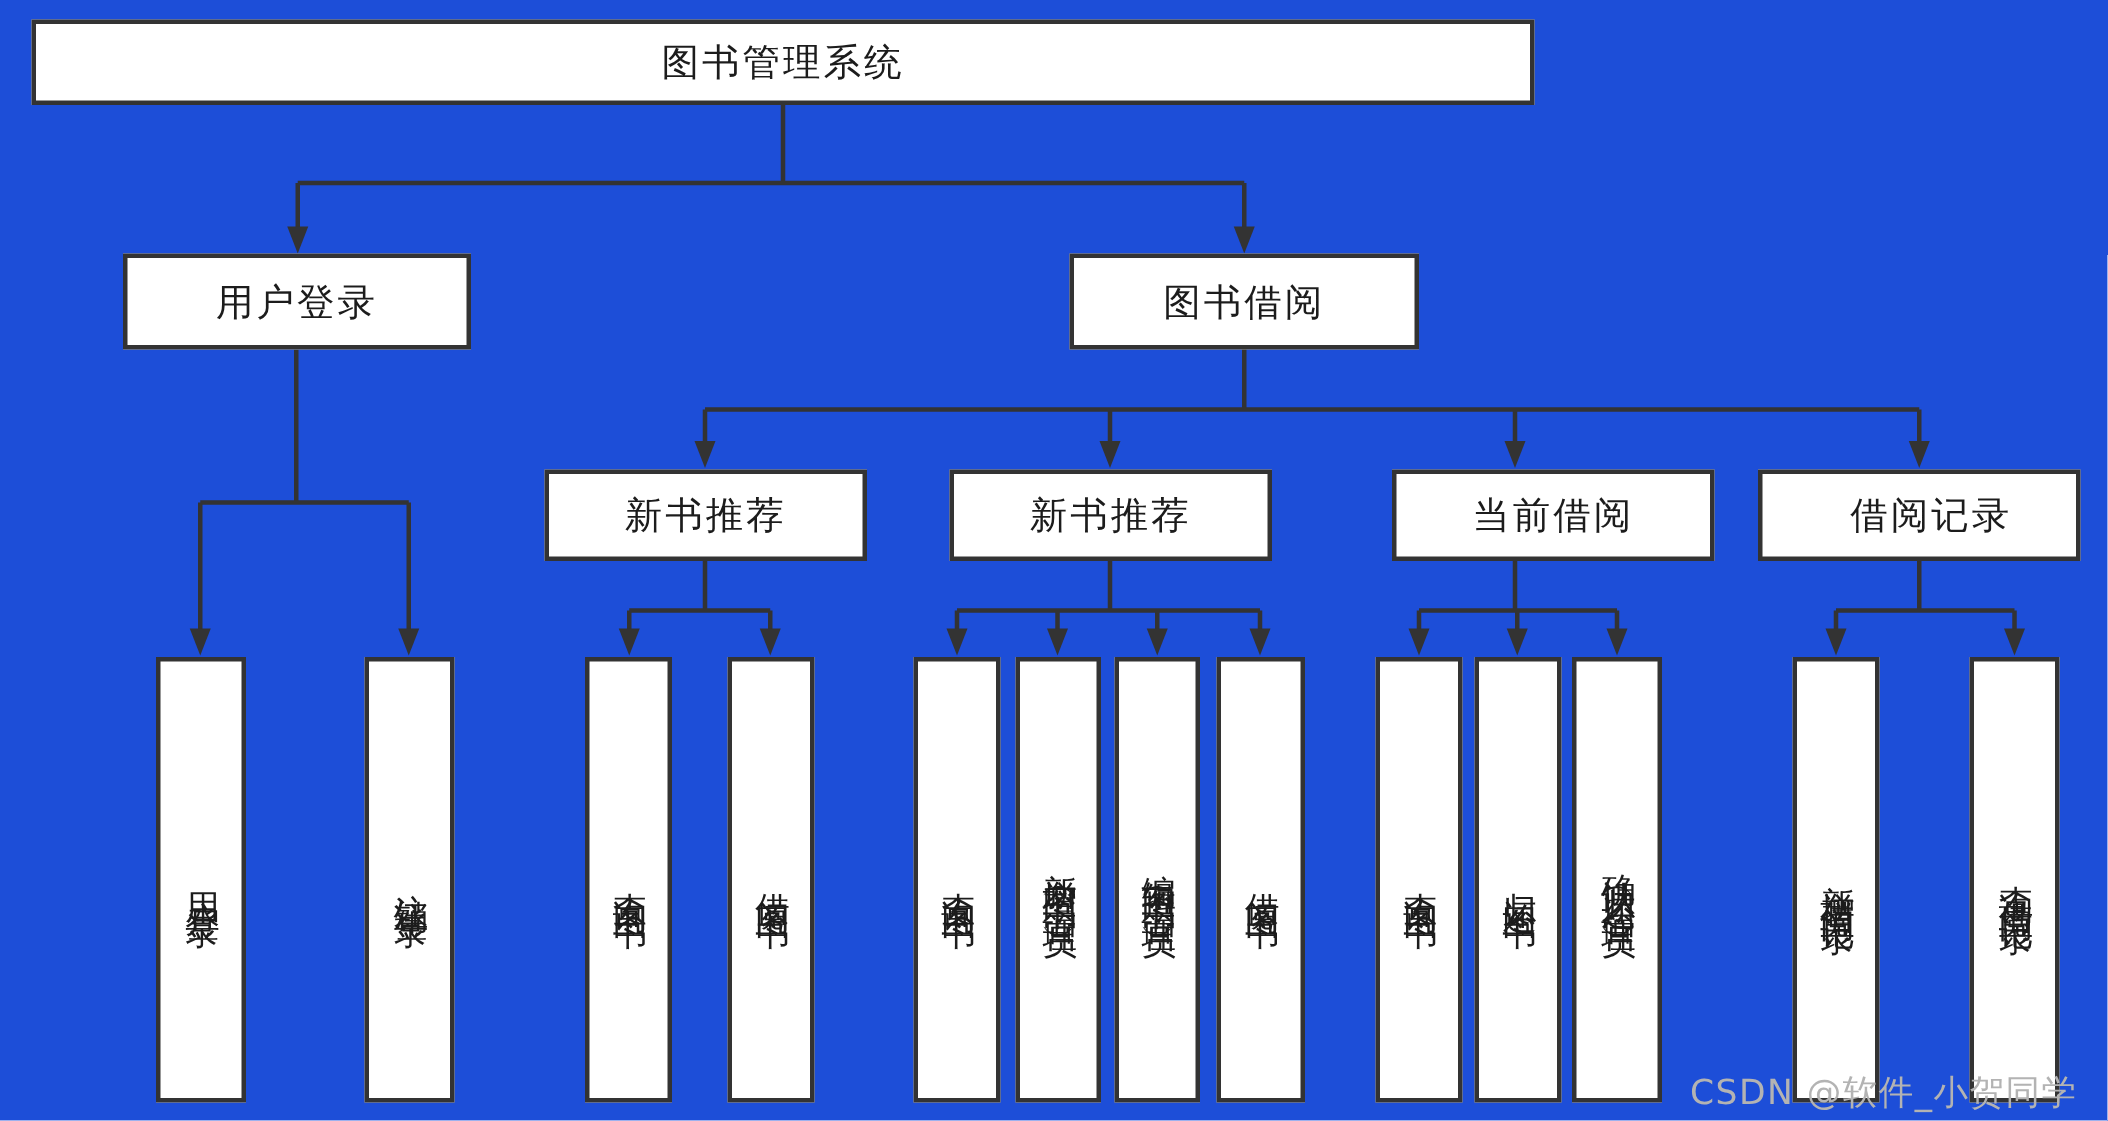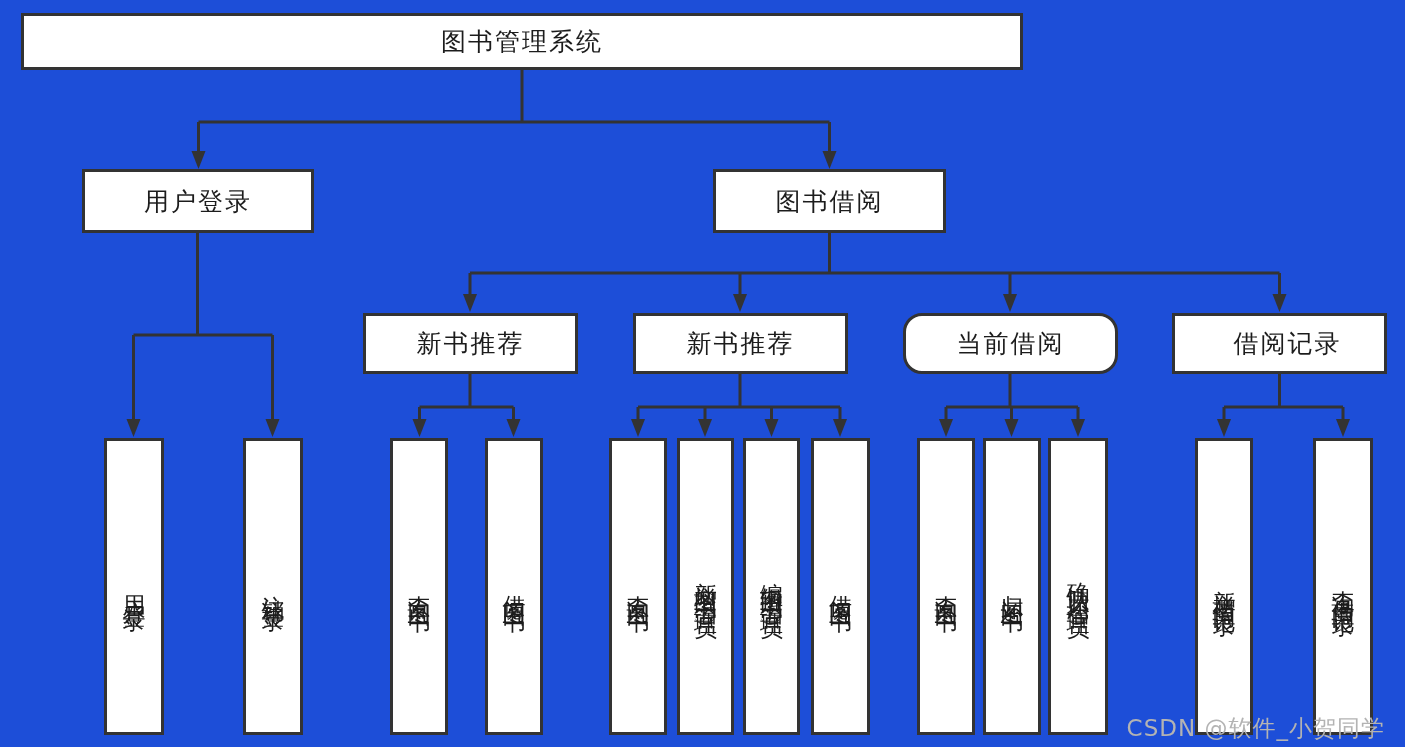--- a/index.html
+++ b/index.html
@@ -107,21 +107,21 @@
   <div class="box hbox" style="left:713px;top:169px;width:233px;height:64px;">
     <span class="lbl">图书借阅</span>
   </div>
 
   <div class="box hbox" style="left:363px;top:313px;width:215px;height:61px;">
     <span class="lbl">新书推荐</span>
   </div>
   <div class="box hbox" style="left:633px;top:313px;width:215px;height:61px;">
     <span class="lbl">新书推荐</span>
   </div>
-  <div class="box hbox" style="left:903px;top:313px;width:215px;height:61px;border-radius:19px;">
+  <div class="box hbox" style="left:928px;top:313px;width:215px;height:61px;">
     <span class="lbl">当前借阅</span>
   </div>
   <div class="box hbox" style="left:1172px;top:313px;width:215px;height:61px;padding-left:16px;">
     <span class="lbl">借阅记录</span>
   </div>
 
   <div class="box vbox" style="left:104px;top:438px;width:60px;height:297px;">
     <span class="vtext">用户登录</span>
   </div>
   <div class="box vbox" style="left:243px;top:438px;width:60px;height:297px;">

